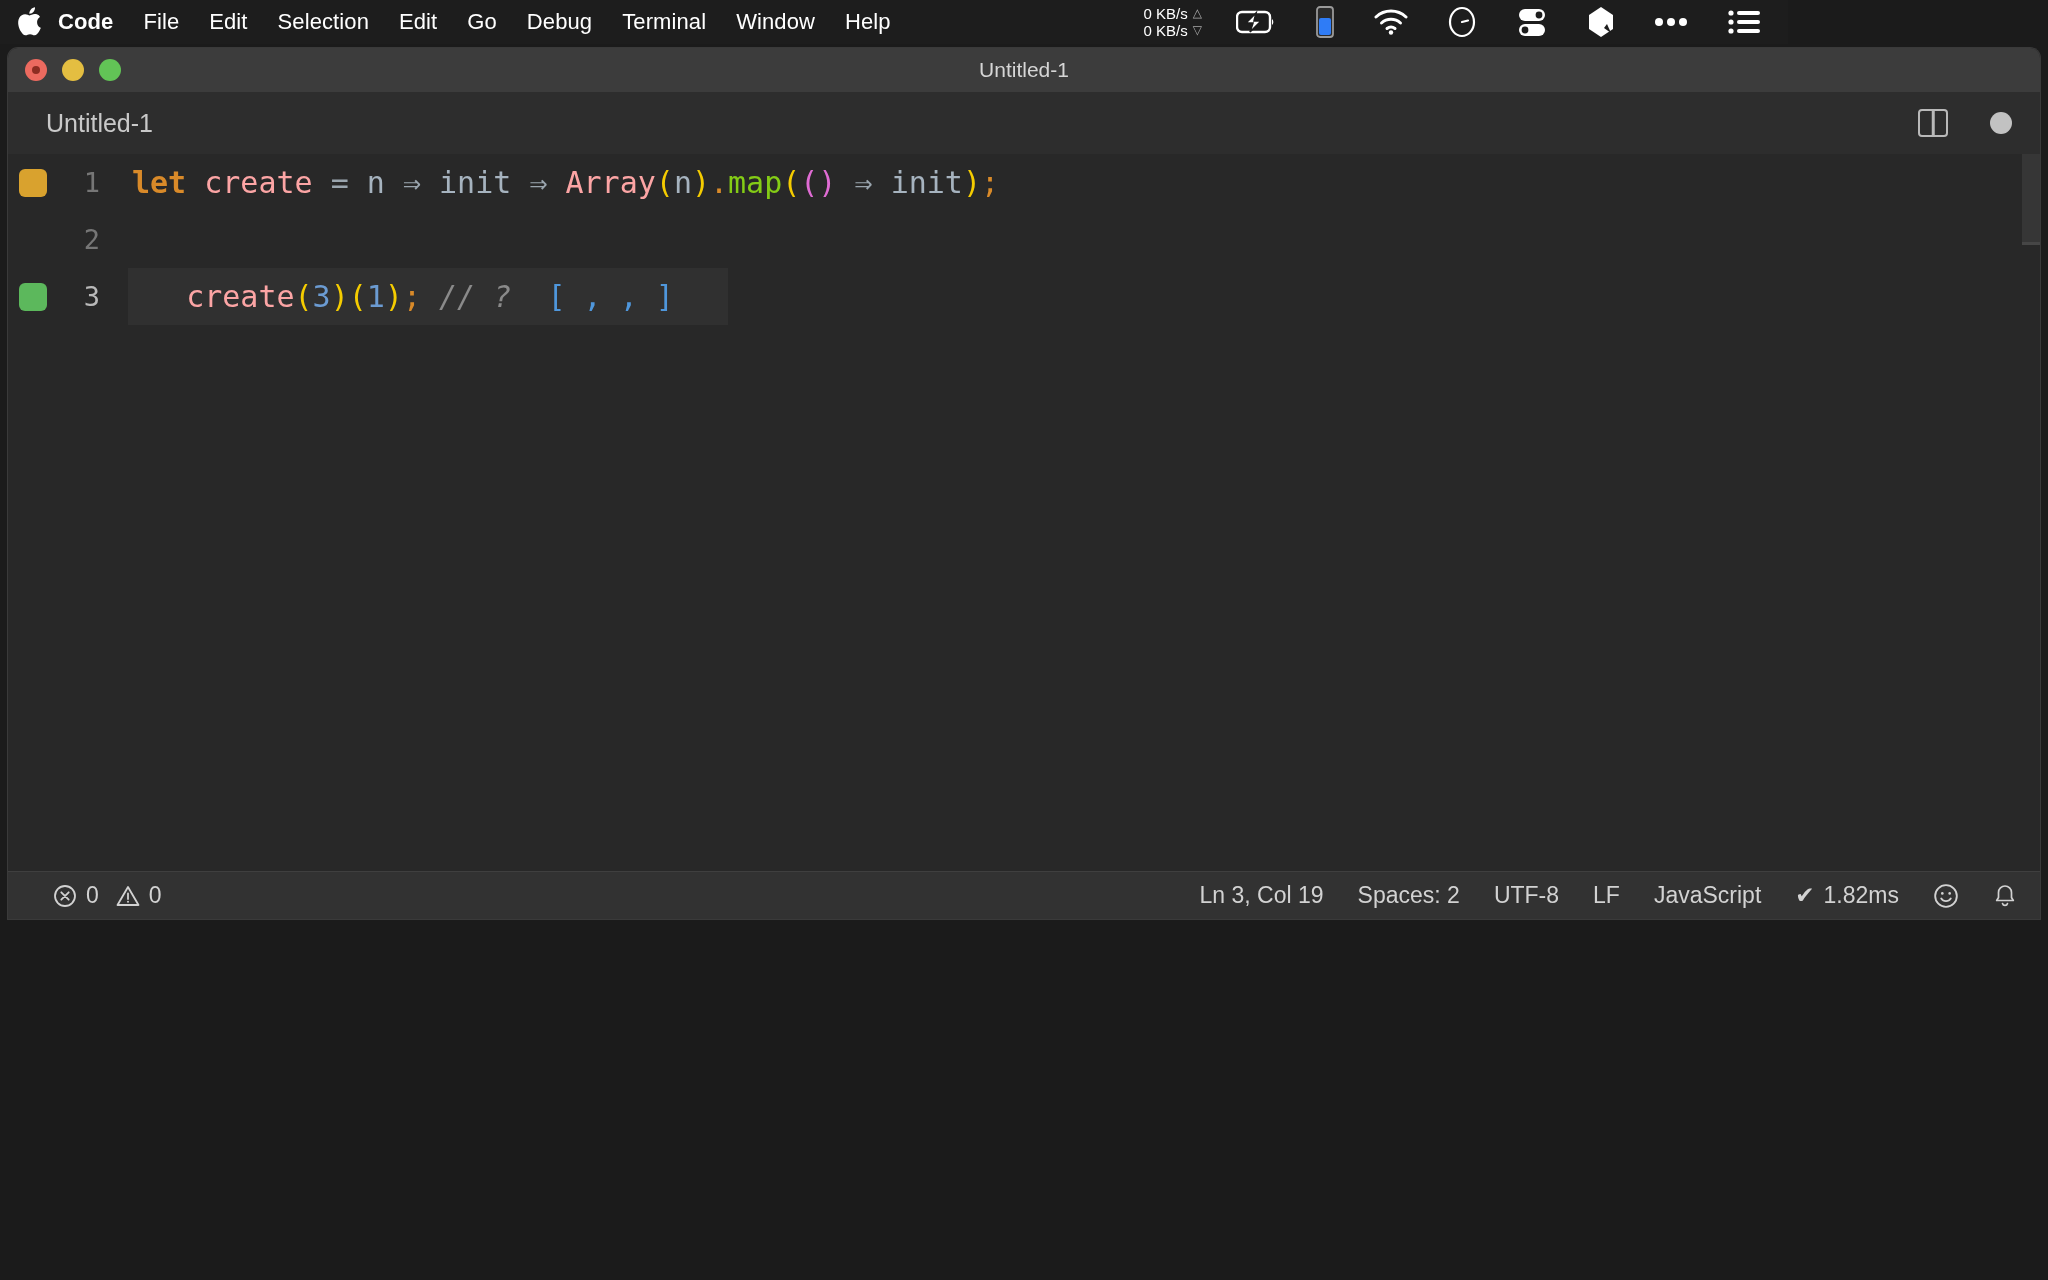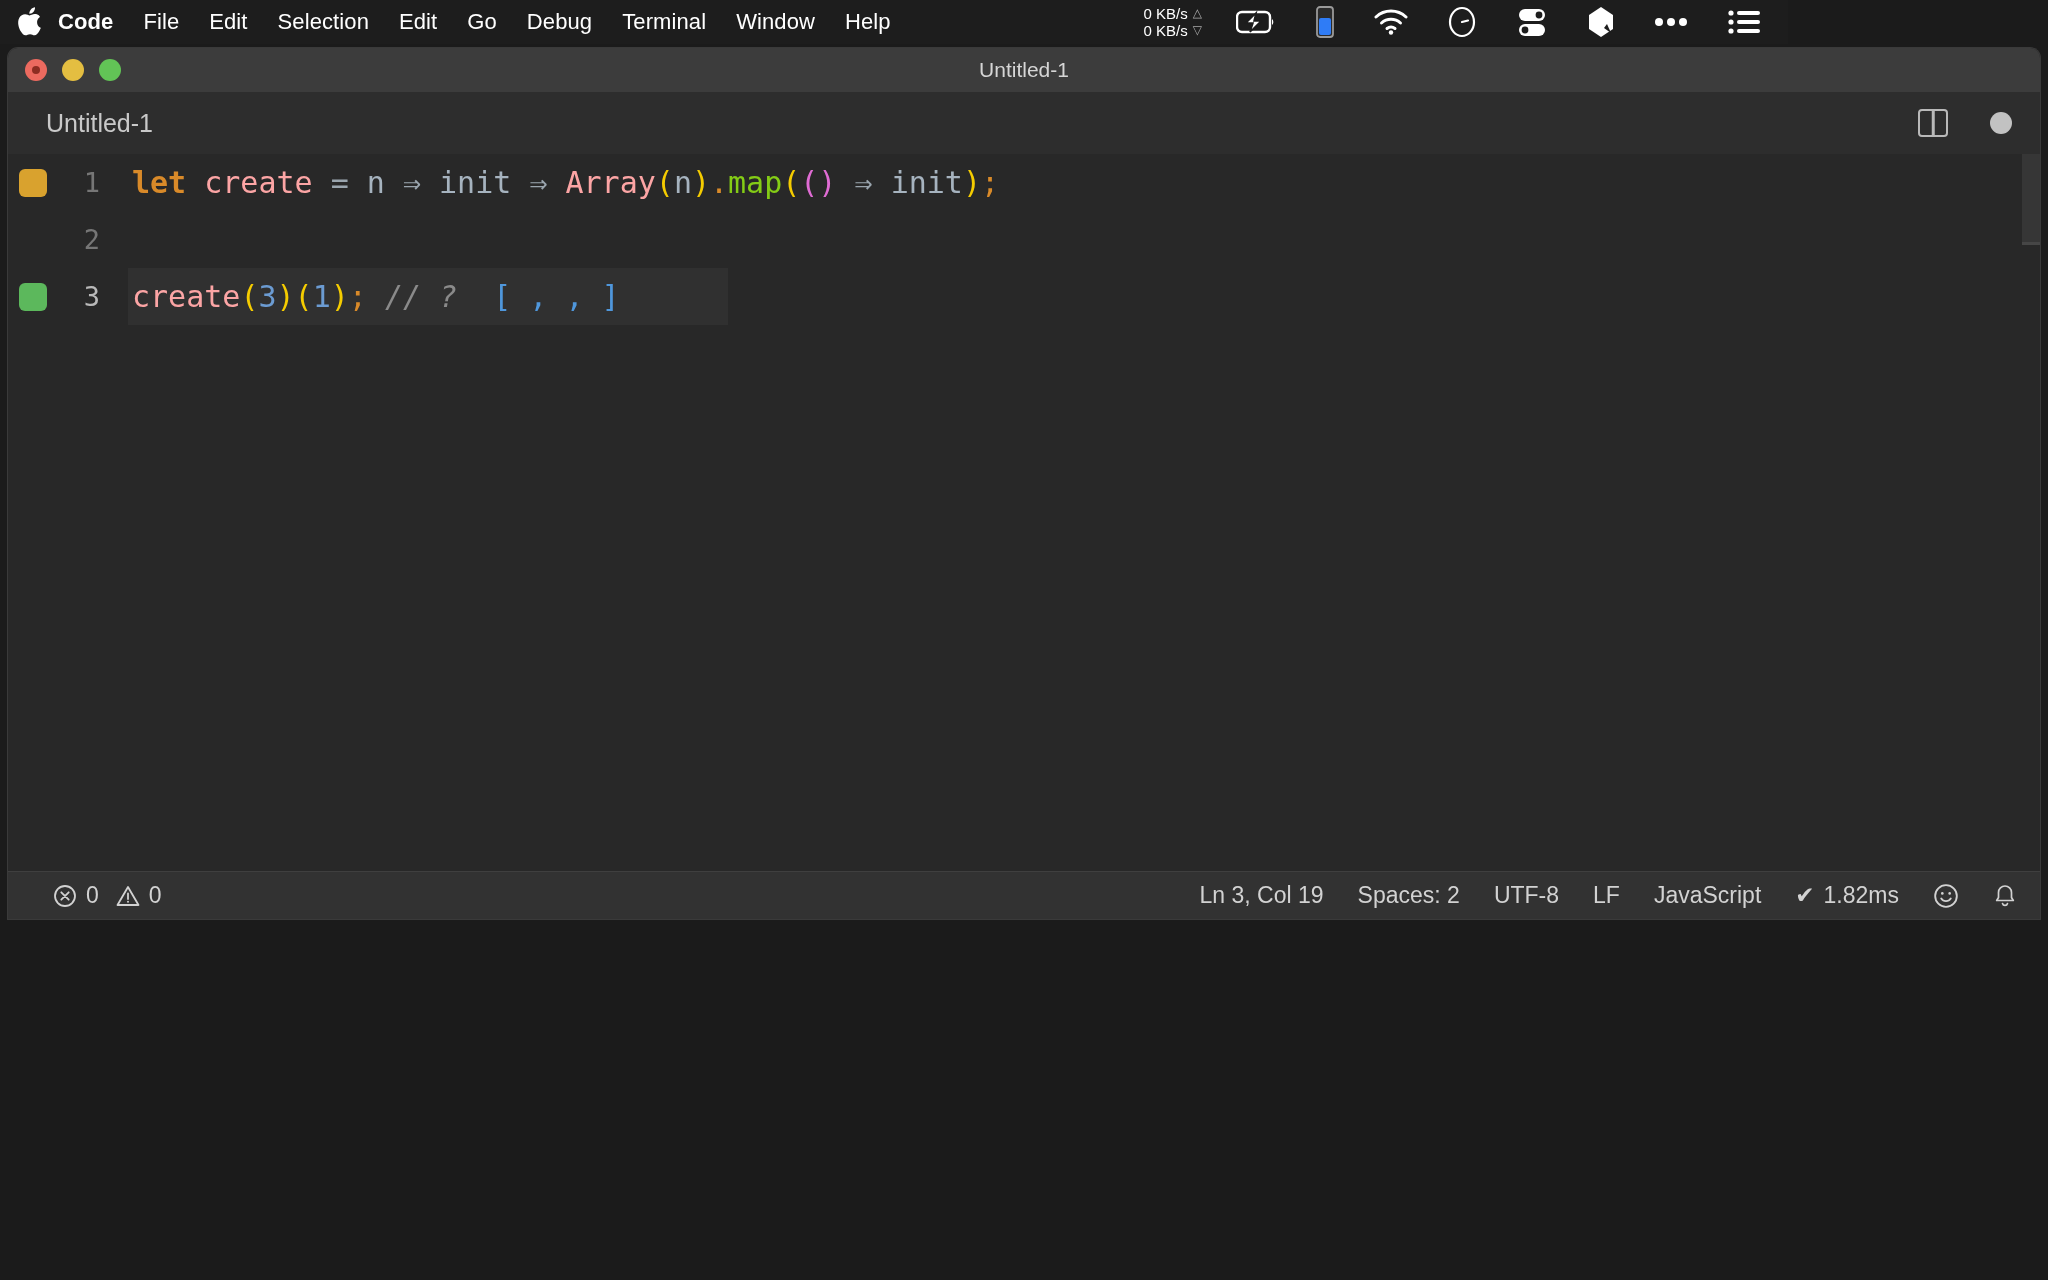--- a/index.html
+++ b/index.html
@@ -441,21 +441,21 @@
         </div>
         <div class="line">
           <div class="linenum">2</div>
           <div class="code-wrap">
             <span class="code"></span>
           </div>
         </div>
         <div class="line current">
           <div class="gutter-marker" style="background: rgb(92, 184, 92);"></div>
           <div class="linenum active">3</div>
-          <div class="code-wrap" style="width: 600px; flex: 0 0 auto;">
+          <div class="code-wrap" style="width: 600px; flex: 0 0 auto; justify-content: center;">
             <span class="code"><span class="t-fn">create</span><span class="t-paren1">(</span><span class="t-num">3</span><span class="t-paren1">)</span><span class="t-paren1">(</span><span class="t-num">1</span><span class="t-paren1">)</span><span class="t-semi">;</span><span class="t-op"> </span><span class="t-comment">// ?</span><span class="t-op">  </span><span class="t-result">[ , , ]</span></span>
           </div>
         </div>
       </div>
     <div id="overview">
       <div id="overview-thumb"></div>
       <div id="overview-sep"></div>
     </div>
   </div>
 

